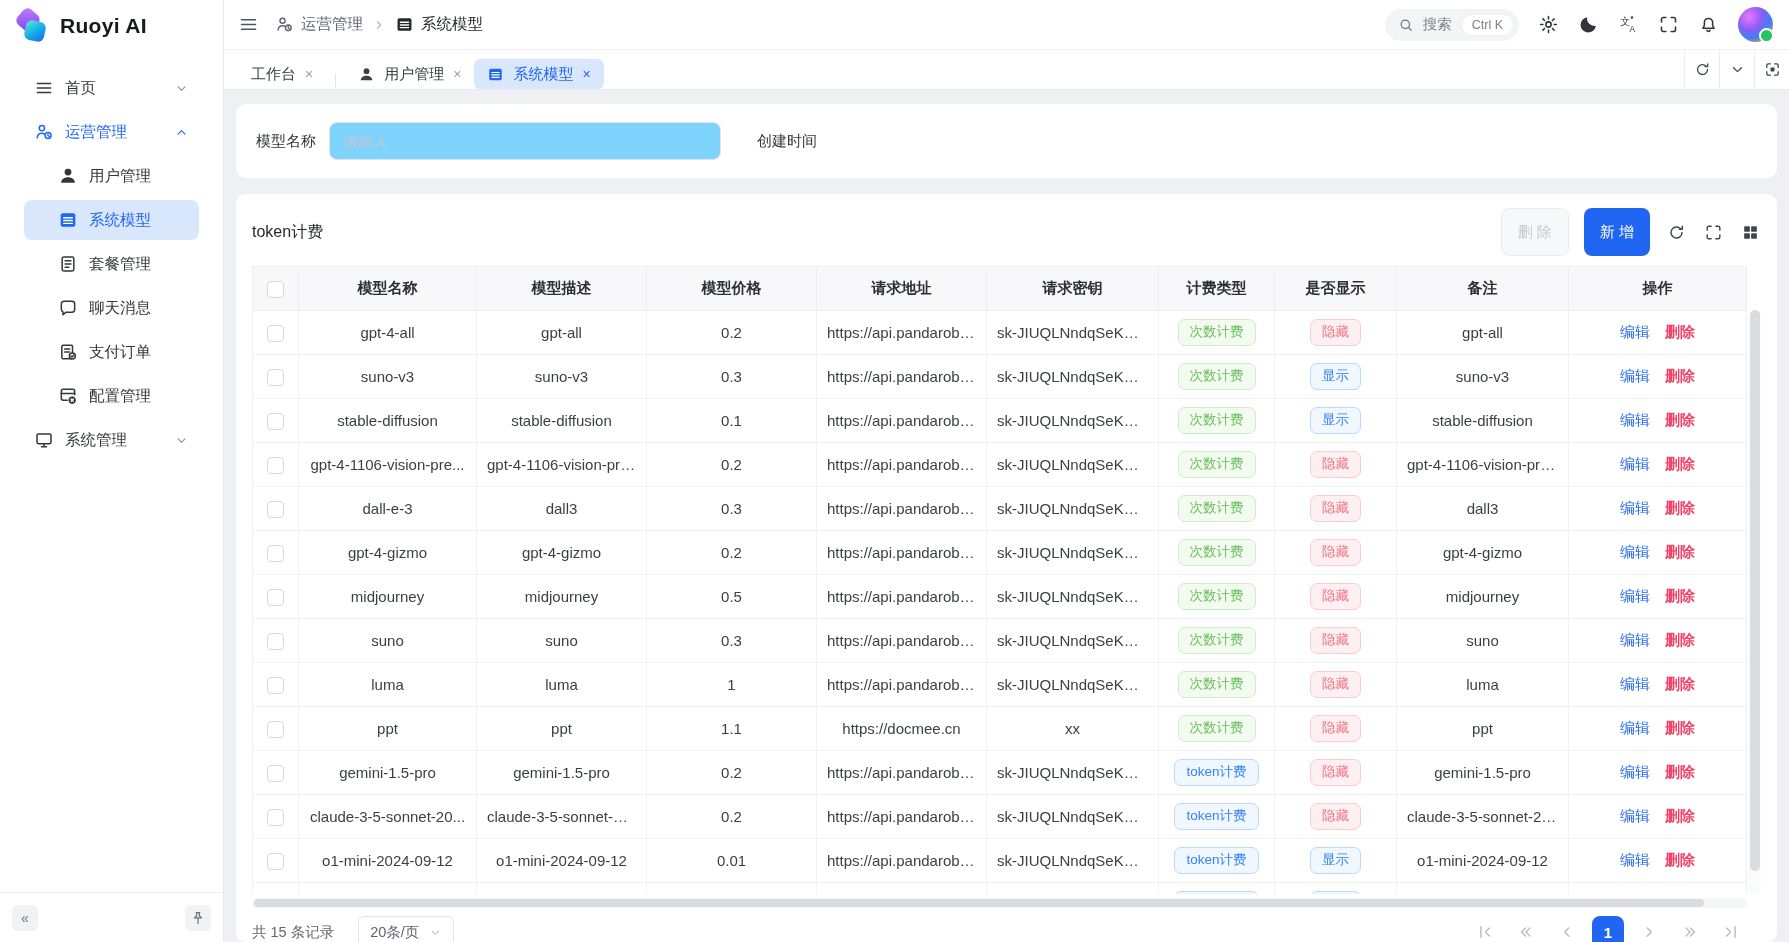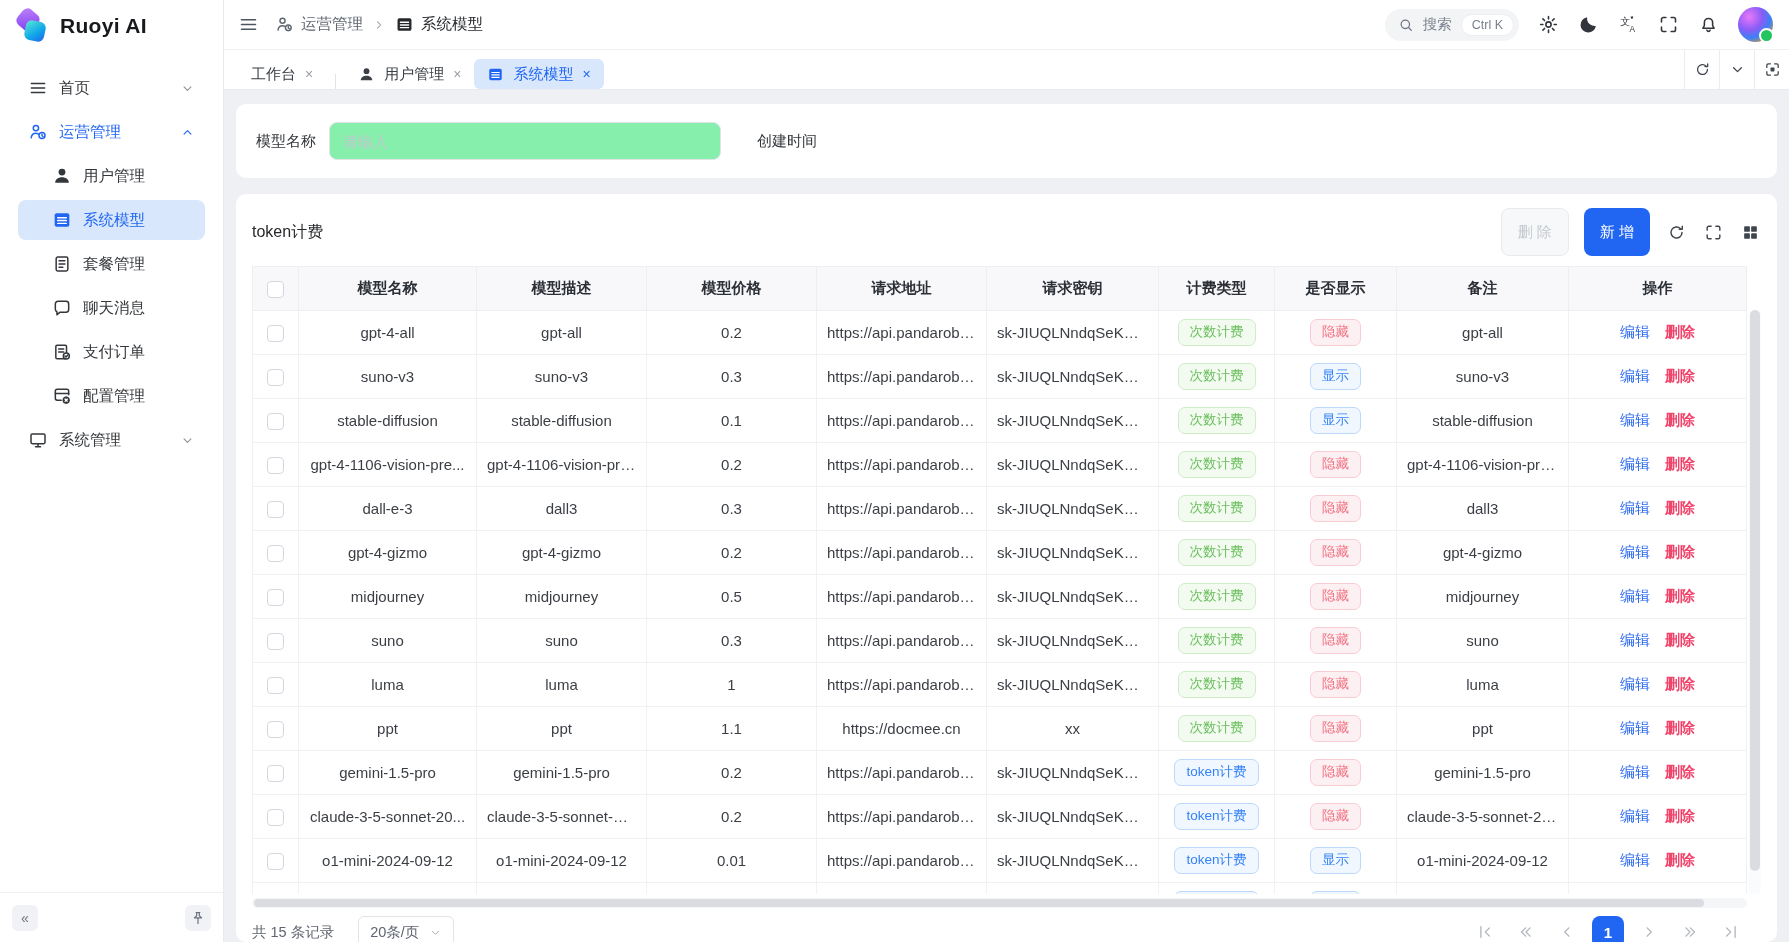--- a/index.html
+++ b/index.html
@@ -7,21 +7,21 @@
   body { font-family:"Liberation Sans","DejaVu Sans",sans-serif; background:#eef0f4; color:#333; font-size:15px; }
   .app { display:flex; width:100%; height:100%; }
 
   
   .sidebar { width:224px; background:#fff; border-right:1px solid #e8eaed; display:flex; flex-direction:column; position:relative; flex:none; }
   .logo { height:52px; display:flex; align-items:center; gap:10px; padding:0 16px; }
   .logo-mark { width:34px; height:34px; position:relative; flex:none; }
   .logo-mark::before { content:""; position:absolute; left:2px; top:1px; width:20px; height:20px; border-radius:30%; transform:rotate(40deg); background:linear-gradient(135deg,#c084fc,#7c3aed); }
   .logo-mark::after { content:""; position:absolute; left:9px; top:12px; width:20px; height:20px; border-radius:30%; transform:rotate(12deg); background:linear-gradient(135deg,#5eead4,#0ea5e9 60%,#2563eb); }
   .logo-text { font-size:21px; font-weight:700; color:#17191c; letter-spacing:.3px; }
-  .menu { padding:16px 18px 0; flex:1; overflow:hidden; }
+  .menu { padding:16px 24px 0; flex:1; overflow:hidden; }
   .menu-group, .menu-child { height:40px; display:flex; align-items:center; gap:11px; padding:0 10px; border-radius:8px; font-size:15.5px; color:#33363a; cursor:pointer; }
   .menu-group { margin-bottom:4px; }
   .menu-group .mi, .menu-child .mi { width:20px; height:20px; flex:none; display:flex; }
   .menu-group .mi svg, .menu-child .mi svg { width:100%; height:100%; }
   .menu-group .chev { margin-left:auto; width:15px; height:15px; color:#8d939b; display:flex; }
   .menu-group .chev svg { width:100%; height:100%; }
   .menu-group.active-parent { color:#2166f2; }
   .menu-group.active-parent .chev { color:#2166f2; }
   .menu-child { margin:4px 0; padding-left:34px; }
   .menu-child.active { background:#d8e7fc; color:#2166f2; }
@@ -66,21 +66,21 @@
   .tab-actions { display:flex; }
   .tab-action { width:35px; border-left:1px solid #ececf0; display:flex; align-items:center; justify-content:center; color:#3f454c; cursor:pointer; }
   .tab-action svg { width:17px; height:17px; }
 
   
   .content { flex:1; padding:14px 12px 0; display:flex; flex-direction:column; gap:16px; min-height:0; }
 
   .filter-card { background:#fff; border-radius:10px; padding:18px 20px; display:flex; align-items:center; flex:none; }
   .field { display:flex; align-items:center; gap:13px; margin-right:36px; }
   .field-label { font-size:15px; color:#33363a; white-space:nowrap; }
-  .inp { height:38px; width:392px; border:1px solid #e0e3e8; border-radius:8px; padding:0 13px; font-size:15px; color:#33363a; outline:none; background:#86efac; }
+  .inp { height:38px; width:392px; border:1px solid #e0e3e8; border-radius:8px; padding:0 13px; font-size:15px; color:#33363a; outline:none; background:#7dd3fc; }
   .inp::placeholder { color:#c2c7cf; }
   .date-range { height:38px; width:420px; border:1px solid #e0e3e8; border-radius:8px; padding:0 12px; display:flex; align-items:center; gap:10px; font-size:15px; color:#c2c7cf; }
   .date-range .ph { flex:1; }
   .date-range .ra { width:16px; height:16px; color:#c8ccd3; display:flex; }
   .date-range .ra svg, .date-range .cal svg { width:100%; height:100%; }
   .date-range .cal { width:17px; height:17px; color:#b9bec6; display:flex; }
   .filter-actions { margin-left:auto; display:flex; align-items:center; gap:14px; }
   .btn { height:38px; border-radius:8px; font-size:15px; padding:0 17px; display:inline-flex; align-items:center; justify-content:center; border:none; cursor:pointer; white-space:nowrap; }
   .btn-plain { background:#fff; border:1px solid #dcdfe6; color:#3f454d; }
   .btn-primary { background:#2166f2; color:#fff; }

